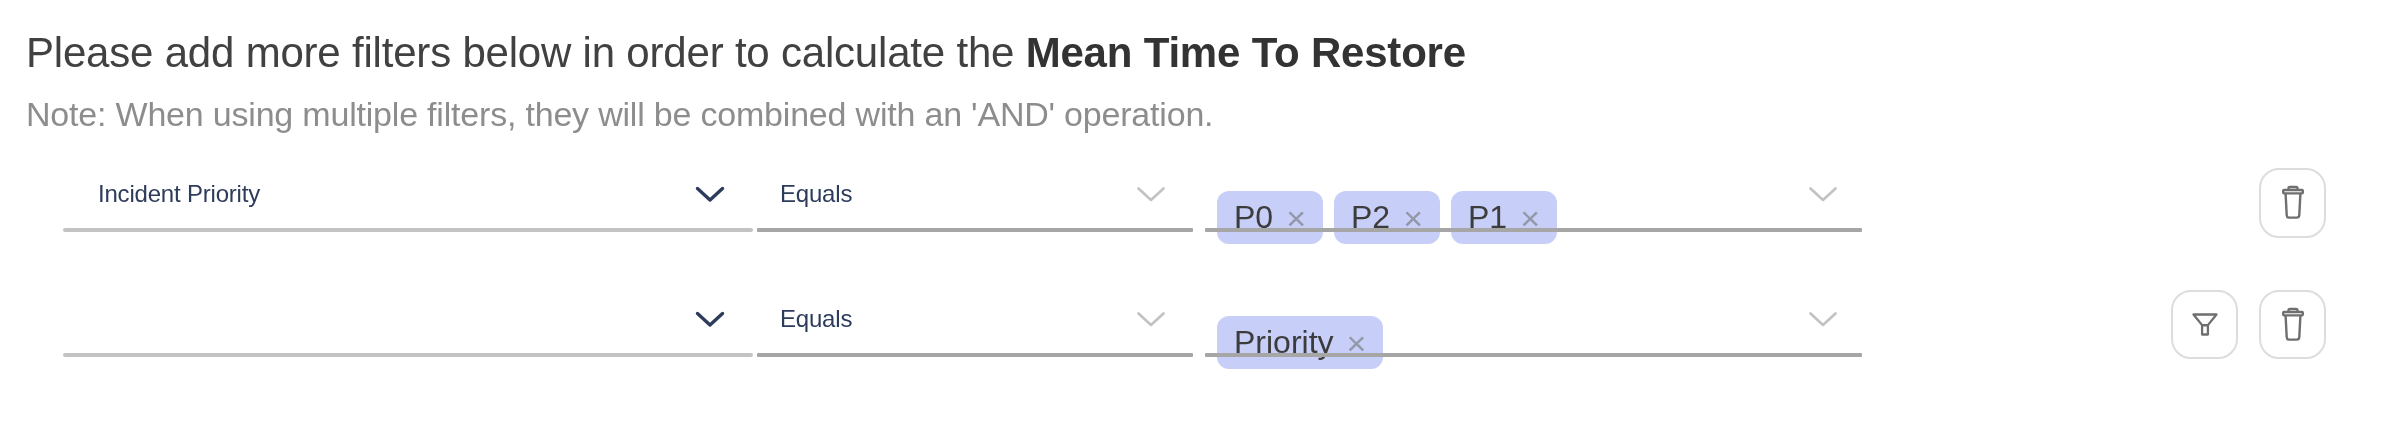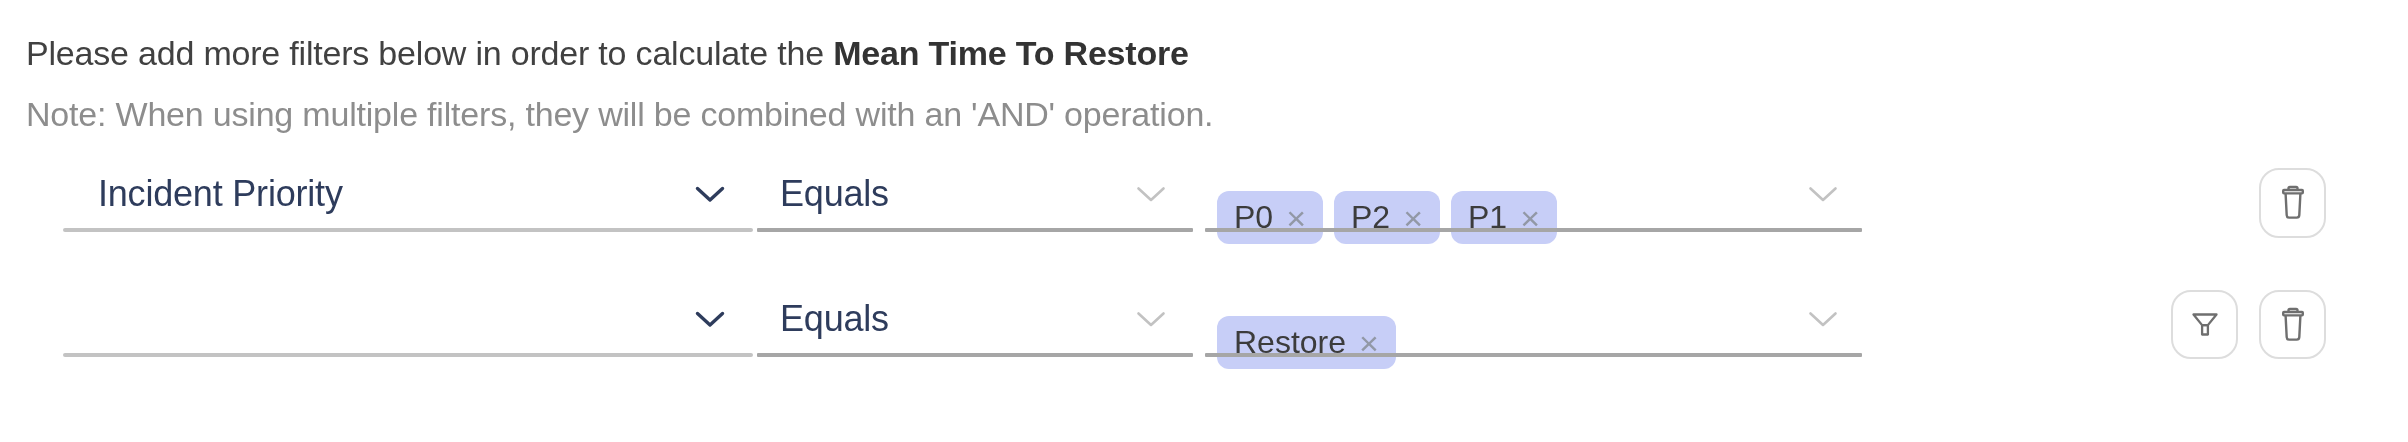--- a/index.html
+++ b/index.html
@@ -7,40 +7,40 @@
     position:relative;
     width:2408px;
     height:442px;
     background:#ffffff;
     font-family:"Liberation Sans", sans-serif;
     overflow:hidden;
   }
   
   .intro{
     position:absolute; left:26px; top:33px;
-    font-size:34px; line-height:40px; color:#414141; letter-spacing:-0.2px;
+    font-size:42px; line-height:40px; color:#414141; letter-spacing:-0.2px;
     white-space:pre-wrap;
   }
   .intro b{font-weight:700; color:#333333;}
   .note{
     position:absolute; left:26px; top:94px;
     font-size:34px; line-height:40px; color:#8d8d8d; letter-spacing:-0.2px;
   }
   
   .field{
     position:absolute; height:68px;
     display:flex; align-items:center;
   }
   .underline{
     position:absolute; left:0; right:0; bottom:-4px; height:4px;
     background:#a6a6a6; border-radius:1px;
   }
   .underline.soft{background:#c3c3c3; border-radius:4px;}
   .f-label{
-    font-size:36px; color:#2e3c5c; letter-spacing:-0.2px;
+    font-size:24px; color:#2e3c5c; letter-spacing:-0.2px;
   }
   .pad-1{padding-left:35px;}
   .pad-2{padding-left:23px;}
   .chev{
     position:absolute; top:50%; transform:translateY(-50%);
     width:30px; height:18px; display:flex; align-items:center;
   }
   .chev.dark{color:#2e3c5c;}
   .chev.light{color:#c2c2c2;}
   
@@ -140,21 +140,21 @@
       <svg width="30" height="17" viewBox="0 0 30 17">
           <path d="M2.5 2.5l12.5 11.5L27.5 2.5" fill="none" stroke="currentColor" stroke-width="2.6" stroke-linecap="round" stroke-linejoin="round"></path>
         </svg>
     </span>
     <span class="underline"></span>
   </div>
 
   <div class="field" style="left:1205px; top:285px; width:657px;">
     <div class="chips">
       <span class="chip">
-        <span>Restore</span>
+        <span>Priority</span>
         <span class="chip-x">×</span>
       </span>
     </div>
     <span class="chev light" style="right:24px;">
       <svg width="30" height="17" viewBox="0 0 30 17">
           <path d="M2.5 2.5l12.5 11.5L27.5 2.5" fill="none" stroke="currentColor" stroke-width="2.6" stroke-linecap="round" stroke-linejoin="round"></path>
         </svg>
     </span>
     <span class="underline"></span>
   </div>

